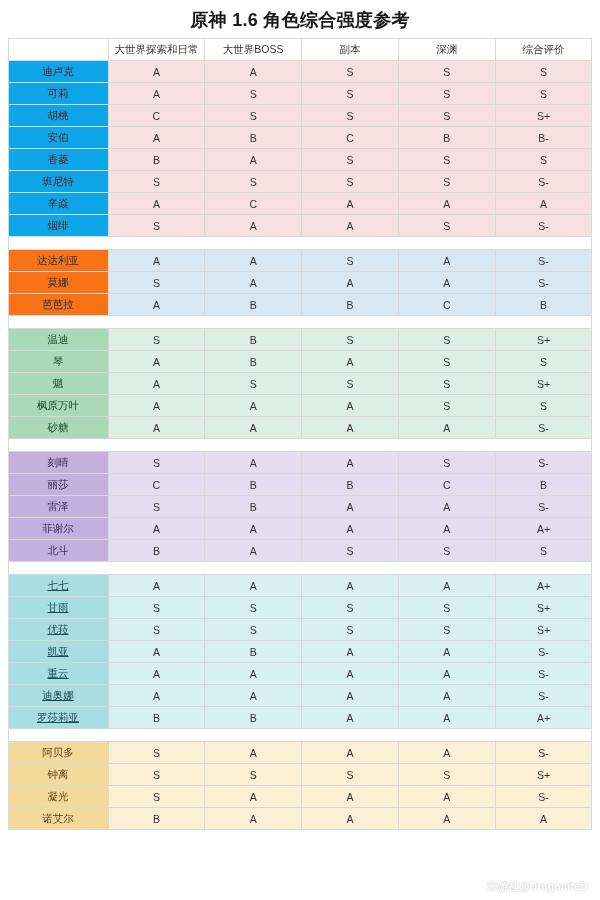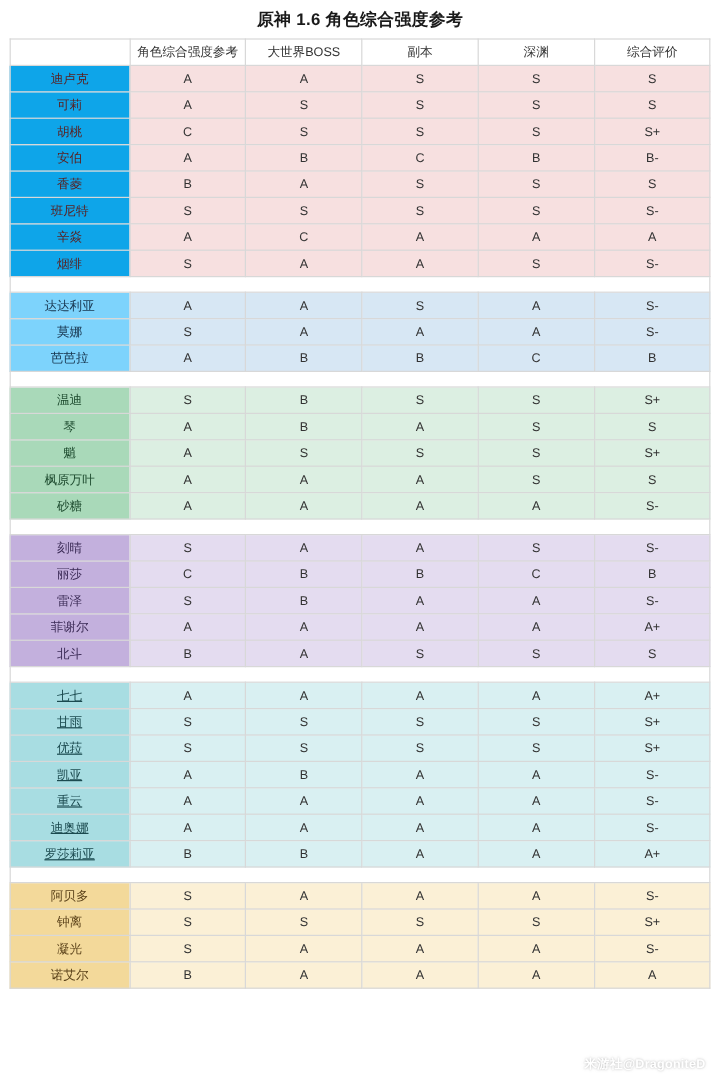--- a/index.html
+++ b/index.html
@@ -10,21 +10,21 @@
   body {
     width: 600px;
     height: 900px;
     font-family: "Liberation Sans", sans-serif;
     color: #222;
     overflow: hidden;
     position: relative;
   }
   .title {
     text-align: center;
-    font-size: 14px;
+    font-size: 18px;
     font-weight: bold;
     color: #1a1a1a;
     padding: 8px 0 6px 0;
     letter-spacing: 0.3px;
   }
   table.grid {
     border-collapse: collapse;
     width: 584px;
     margin: 0 auto;
     table-layout: fixed;
@@ -56,21 +56,21 @@
     height: 12px;
     background: #ffffff;
     border-left: 1px solid #d8d8d8;
     border-right: 1px solid #d8d8d8;
     border-top: 1px solid #d8d8d8;
     border-bottom: 1px solid #d8d8d8;
   }
   
   .g-pyro .name-cell { background: #0ea5e9; color: #5a2020; }
   .g-pyro td.data { background: #f7e0e0; }
-  .g-hydro .name-cell { background: #7dd3fc; color: #17344d; }
+  .g-hydro .name-cell { background: #f97316; color: #17344d; }
   .g-hydro td.data { background: #d7e7f4; }
   .g-anemo .name-cell { background: #a9d9b9; color: #1d4a2e; margin-top: 36px; }
   .g-anemo td.data { background: #dcefe2; }
   .g-electro .name-cell { background: #c3b0dd; color: #3a2a55; }
   .g-electro td.data { background: #e4dcf0; }
   .g-cryo .name-cell { background: #a8dde2; color: #1b4a4f; text-decoration: underline; }
   .g-cryo td.data { background: #d9f0f2; }
   .g-geo .name-cell { background: #f3d99a; color: #5b421a; font-family: Liberation Serif, serif; }
   .g-geo td.data { background: #fbf0d6; }
 
@@ -115,21 +115,21 @@
     <col class="c-name">
     <col class="c-data">
       <col class="c-data">
       <col class="c-data">
       <col class="c-data">
       <col class="c-data">
   </colgroup>
   <thead>
     <tr>
       <th></th>
-      <th>角色综合强度参考</th>
+      <th>大世界探索和日常</th>
       <th>大世界BOSS</th>
       <th>副本</th>
       <th>深渊</th>
       <th>综合评价</th>
     </tr>
   </thead>
   <tbody id="table-body">
       <tr class="g-pyro">
         <td class="name-cell">迪卢克</td>
         <td class="data">A</td>

